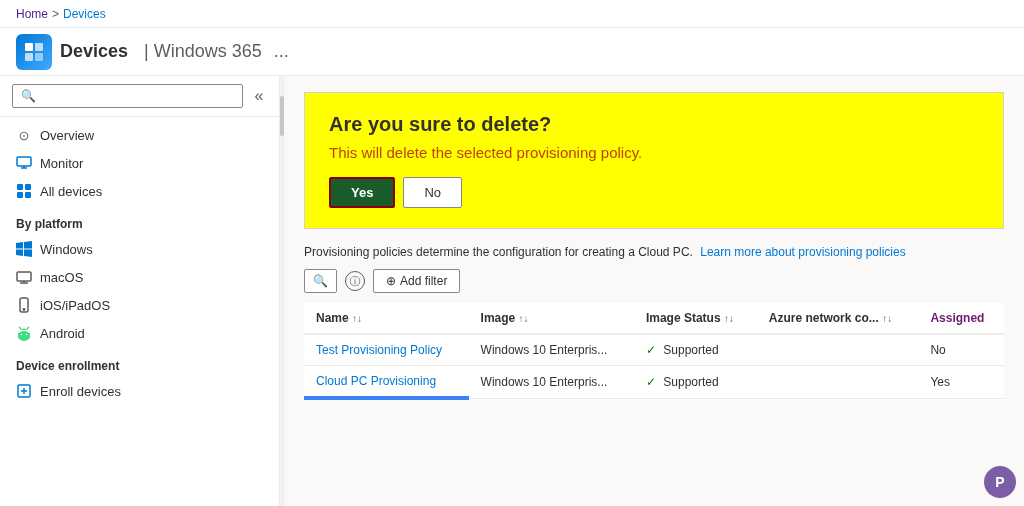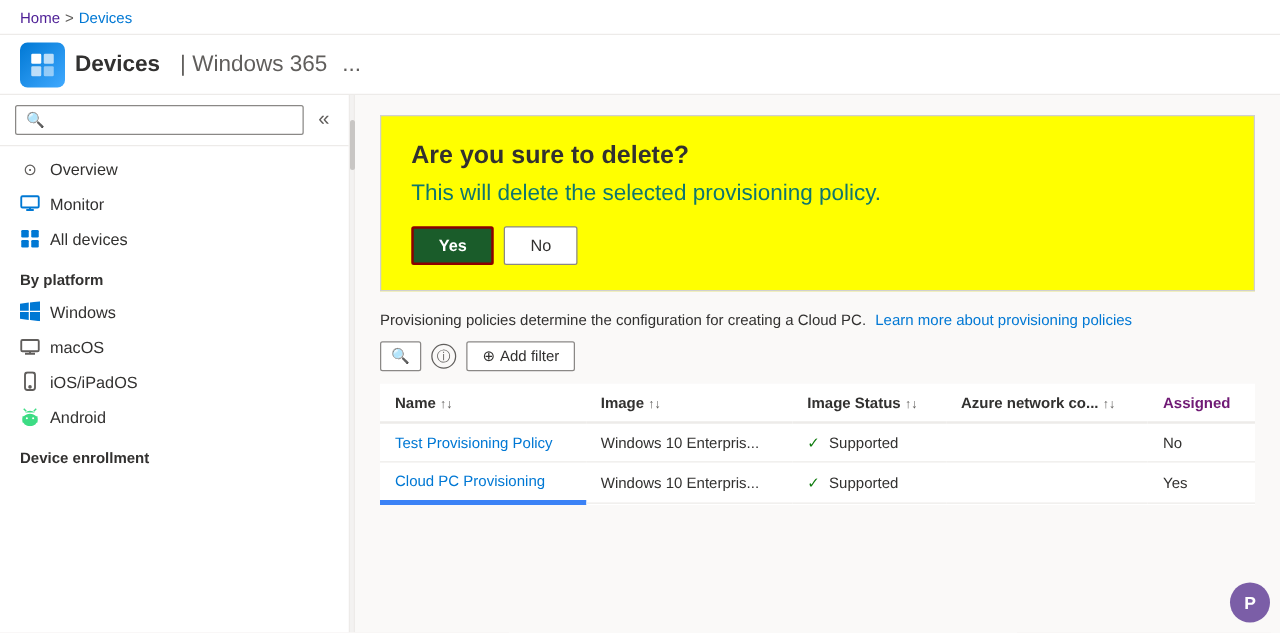--- a/index.html
+++ b/index.html
@@ -134,33 +134,43 @@
               <line x1="5" y1="4" x2="3" y2="2" stroke="#3ddc84" stroke-width="1.2"></line>
               <line x1="11" y1="4" x2="13" y2="2" stroke="#3ddc84" stroke-width="1.2"></line>
               <path d="M4 5 Q8 2 12 5" fill="#3ddc84"></path>
             </svg>
         </span>
         <span>Android</span>
       </div>
 
       <div class="sidebar-section-header">Device enrollment</div>
 
+      <div class="sidebar-item">
+        <span class="icon" style="color:#0078d4;">
+          <svg width="16" height="16" viewBox="0 0 16 16" fill="none" stroke="#0078d4" stroke-width="1.5">
+              <rect x="2" y="2" width="12" height="12" rx="1"></rect>
+              <line x1="8" y1="5" x2="8" y2="11"></line>
+              <line x1="5" y1="8" x2="11" y2="8"></line>
+            </svg>
+        </span>
+        <span>Enroll devices</span>
+      </div>
     </div>
   </div>
 
   <div class="content-area">
 
     <div style="position:absolute;left:0;top:0;width:4px;height:100%;background:#f3f2f1;border-right:1px solid #edebe9;">
       <div style="width:4px;height:40px;background:#c8c6c4;border-radius:2px;margin-top:20px;"></div>
     </div>
     <div style="margin-left:8px;">
 
     <div style="background:#ffff00;border:1px solid #d0d0d0;padding:20px 24px;margin-bottom:16px;max-width:700px;">
       <h2 style="font-size:20px;font-weight:700;color:#323130;margin-bottom:8px;">Are you sure to delete?</h2>
-      <p style="font-size:18px;color:#0f766e;margin-bottom:16px;">This will delete the selected provisioning policy.</p>
+      <p style="font-size:15px;color:#c2410c;margin-bottom:16px;">This will delete the selected provisioning policy.</p>
       <div style="display:flex;gap:8px;">
         <button style="background:#1a5c2a;color:white;border:2px solid #8b0000;border-radius:2px;padding:6px 20px;font-size:13px;font-weight:600;cursor:pointer;">Yes</button>
         <button style="background:#fff;color:#323130;border:1px solid #8a8886;border-radius:2px;padding:6px 20px;font-size:13px;cursor:pointer;">No</button>
       </div>
     </div>
 
     <p style="font-size:12px;color:#323130;margin-bottom:10px;max-width:700px;">
       <span>Provisioning policies determine the configuration for creating a Cloud PC.</span>
       <a style="color:#0078d4;text-decoration:none;margin-left:4px;">Learn more about provisioning policies</a>
     </p>

